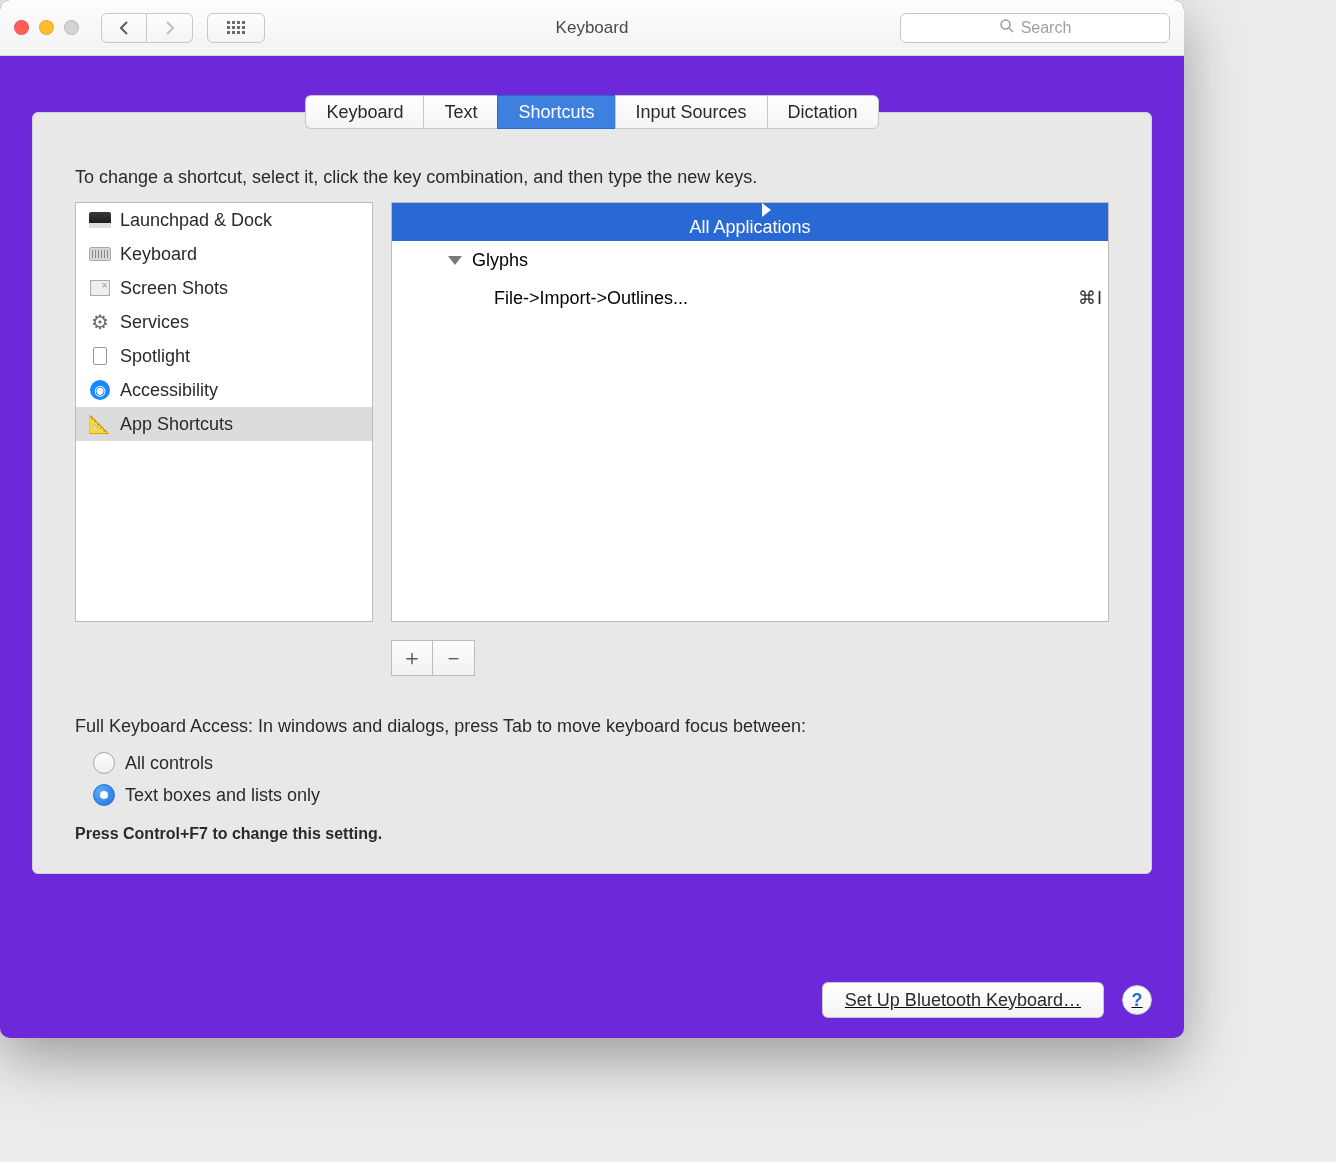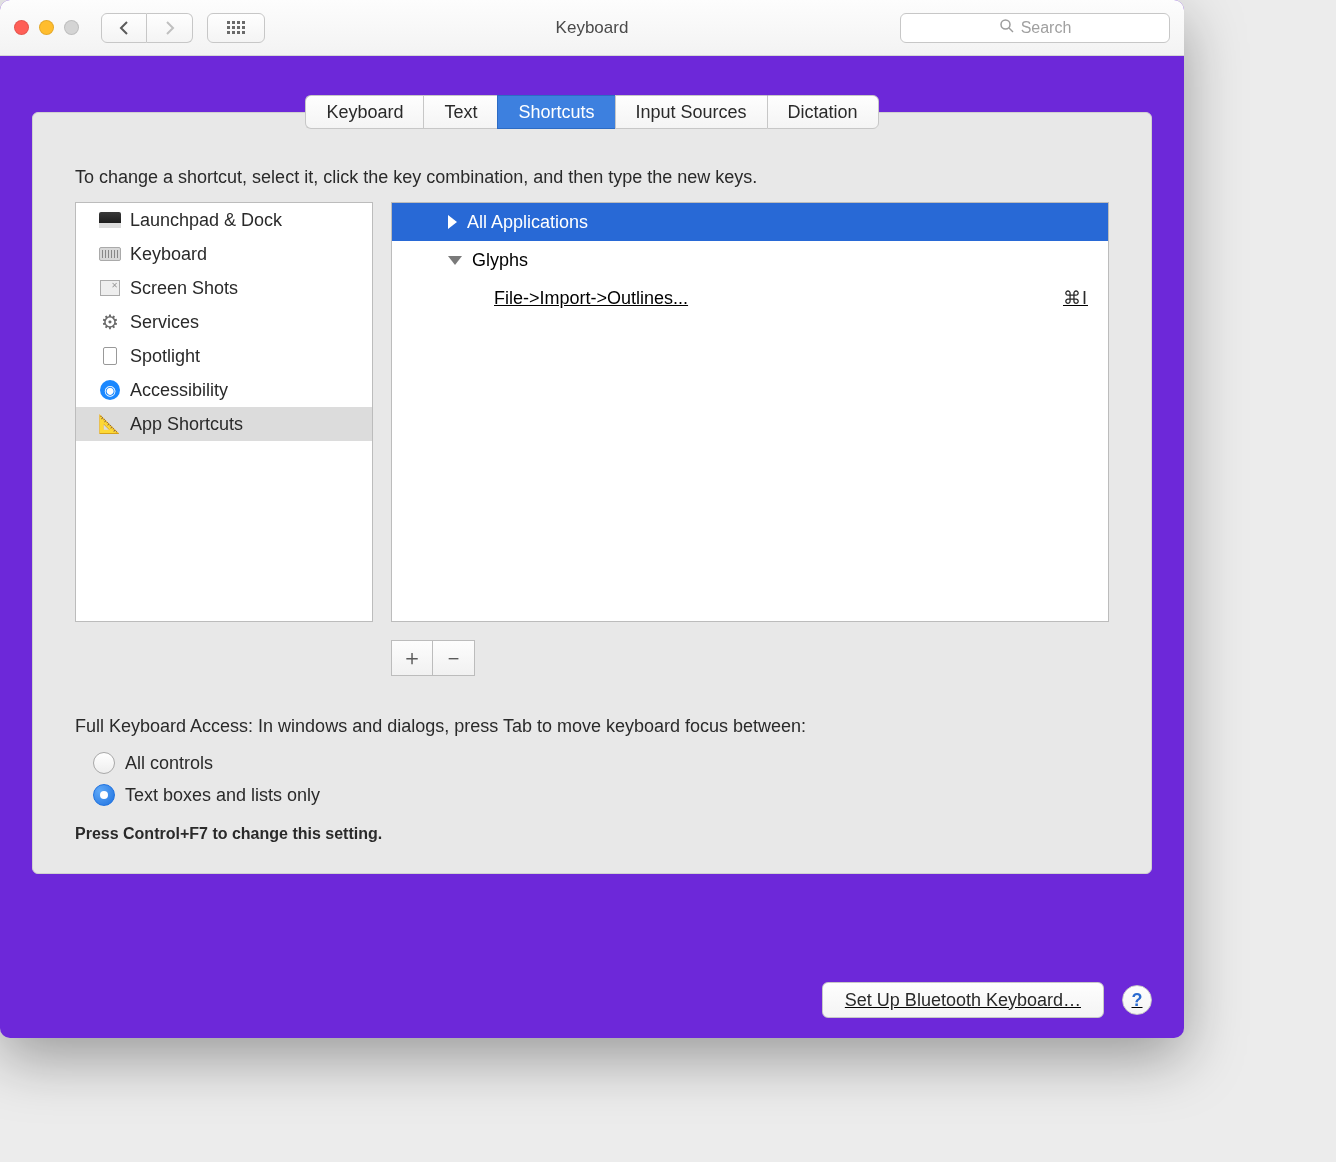--- a/index.html
+++ b/index.html
@@ -98,57 +98,56 @@
 .panes {
   display: flex; gap: 18px; margin: 0 42px;
 }
 .left-pane {
   width: 298px; height: 420px;
   background: #fff; border: 1px solid #bcbcbc;
   overflow: hidden;
 }
 .cat-item {
   display: flex; align-items: center;
-  height: 34px; padding: 0 22px;
+  height: 34px; padding: 0 12px;
   font-size: 18px; color: #2a2a2a;
 }
 .cat-item.selected { background: #dcdcdc; }
 .cat-icon {
   width: 24px; height: 20px; margin-right: 8px;
   display: flex; align-items: center; justify-content: center;
   font-size: 16px;
 }
 .right-pane {
   flex: 1; height: 420px;
   background: #fff; border: 1px solid #bcbcbc;
   overflow: hidden;
 }
 .tree-row {
   height: 38px; display: flex; align-items: center;
   font-size: 18px; padding: 0 14px;
 }
-.tree-row.selected { background: #2869d6; color: #fff; }
+.tree-row.selected { background: #2869d6; color: #fff; flex-direction: column; }
 .disclosure {
   width: 0; height: 0; margin-right: 10px; margin-left: 42px;
   border-style: solid;
 }
 .disclosure.right {
   border-width: 7px 0 7px 9px;
   border-color: transparent transparent transparent currentColor;
 }
 .disclosure.down {
   border-width: 9px 7px 0 7px;
   border-color: #7a7a7a transparent transparent transparent;
 }
 .tree-row.selected .disclosure.right { border-left-color: #fff; }
 .tree-child {
   height: 38px; display: flex; align-items: center;
-  font-size: 18px; padding-left: 102px; padding-right: 20px;
+  font-size: 18px; padding-left: 102px; padding-right: 5px;
   justify-content: space-between;
-  text-decoration: underline;
 }
 .shortcut-key { color: #2a2a2a; letter-spacing: 1px; }
 .addremove {
   display: flex; margin: 18px 0 0 358px;
 }
 .ar-btn {
   width: 42px; height: 36px;
   background: linear-gradient(#fdfdfd,#f1f1f1);
   border: 1px solid #bcbcbc;
   display: flex; align-items: center; justify-content: center;

